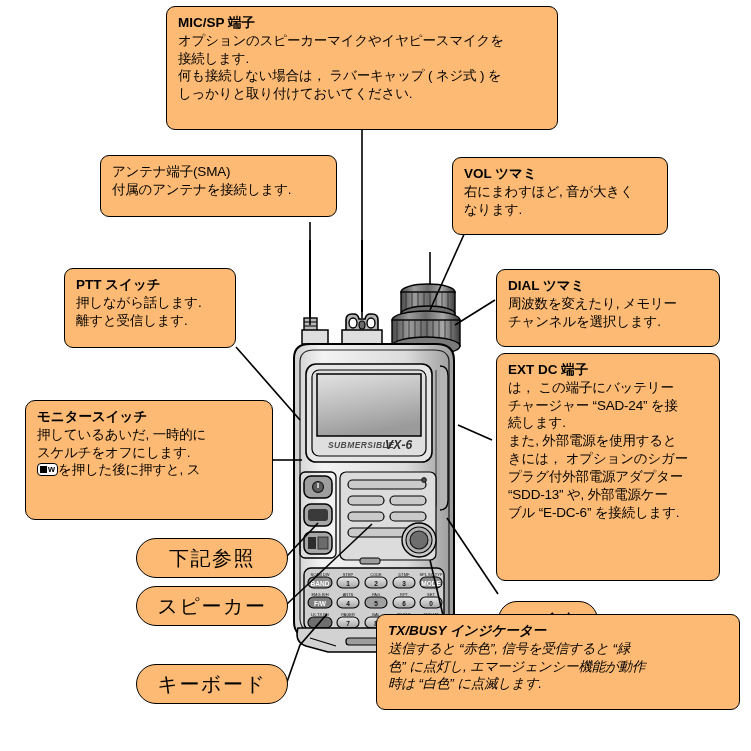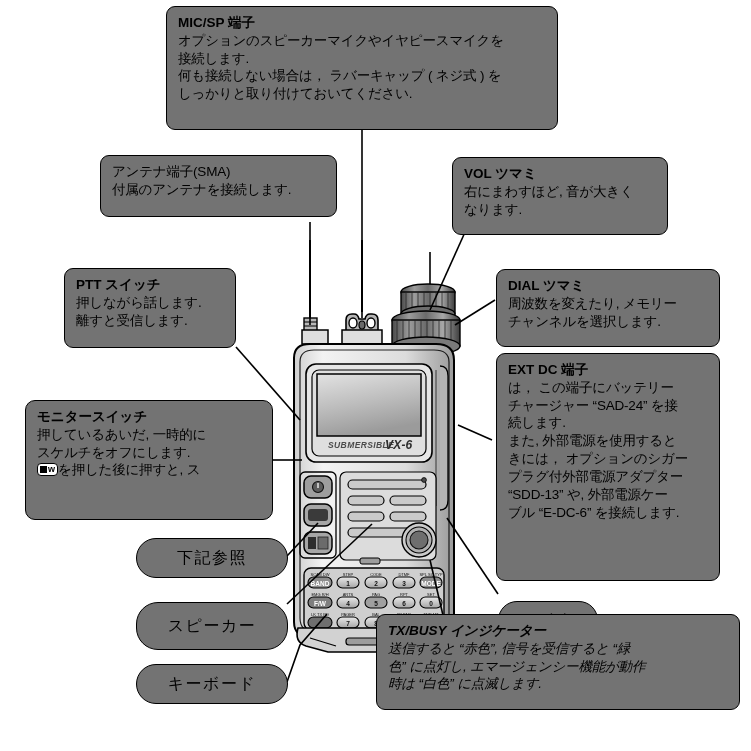--- a/index.html
+++ b/index.html
@@ -10,36 +10,36 @@
     overflow:hidden;
     position:relative;
   }
   #root{position:absolute;left:0;top:0;width:751px;height:751px;}
 
   
   .callout{
     position:absolute;
     box-sizing:border-box;
     border:1.6px solid #000;
-    background:#737373;
+    background:#fdba74;
     color:#000;
     z-index:30;
     line-height:1.32;
     font-size:13.5px;
     letter-spacing:-0.2px;
   }
   .callout.rect{border-radius:9px;}
   .callout.pill{border-radius:22px;}
   .callout .pad{padding:7px 9px 7px 11px;}
   .callout .ttl{display:block;font-weight:700;letter-spacing:0px;}
   .callout .ln{display:block;white-space:nowrap;}
   .callout.pill .pad{
     padding:0;height:100%;display:flex;align-items:center;justify-content:center;
   }
-  .callout.pill .ln{font-size:16px;letter-spacing:1.5px;}
+  .callout.pill .ln{font-size:20px;letter-spacing:1.5px;}
 
   
   .keyglyph{
     display:inline-block;
     border:1.6px solid #000;
     border-radius:4px;
     background:#fff;
     font-size:9px;
     line-height:11px;
     padding:0px 2px;
@@ -343,21 +343,21 @@
       <span class="ln"><span class="keyglyph"><span class="sq"></span><span>w</span></span><span>を押した後に押すと, ス</span></span>
     </div>
   </div>
 
   <div class="callout pill" style="left:136px;top:538px;width:152px;height:40px;">
     <div class="pad">
         <span class="ln">下記参照</span>
       </div>
   </div>
 
-  <div class="callout pill" style="left:136px;top:586px;width:152px;height:48px;margin-top:16px;">
+  <div class="callout pill" style="left:136px;top:586px;width:152px;height:40px;">
     <div class="pad">
         <span class="ln">スピーカー</span>
       </div>
   </div>
 
   <div class="callout pill" style="left:136px;top:664px;width:152px;height:40px;">
     <div class="pad">
         <span class="ln">キーボード</span>
       </div>
   </div>

